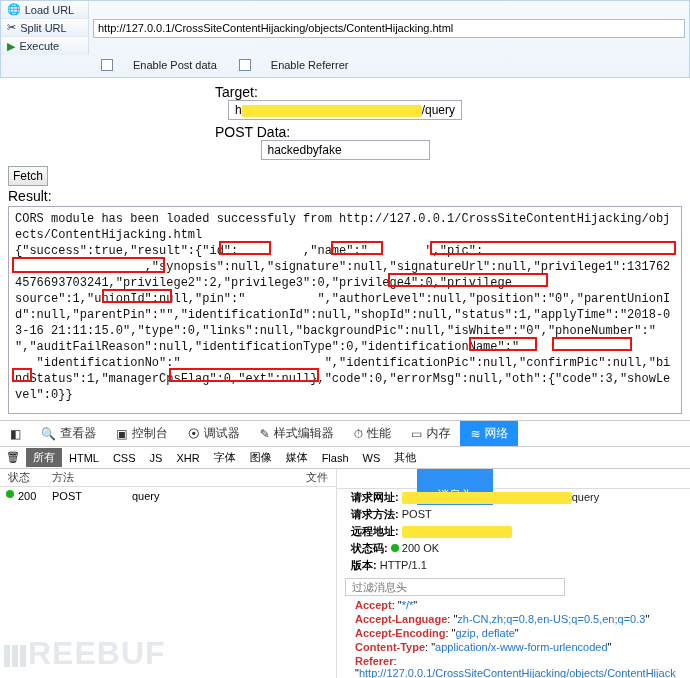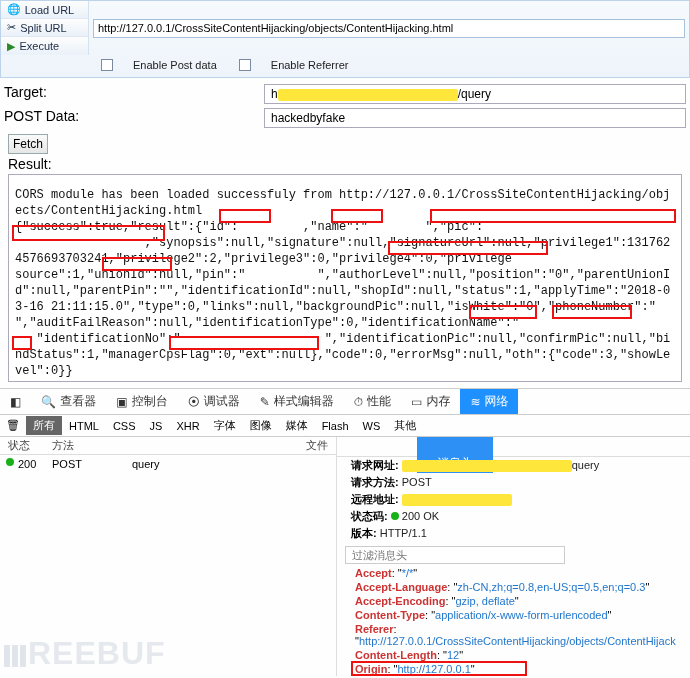--- a/index.html
+++ b/index.html
@@ -30,37 +30,37 @@
   .urlinput {
     flex:1; margin:2px 4px;
     border:1px solid #a7c0db; background:#fff;
     height:19px; padding:2px 4px; font-size:11px;
   }
   .opts { padding:4px 0 6px 100px; display:flex; gap:22px; }
   .ck { display:flex; align-items:center; gap:20px; font-size:11px; color:#222; }
   .ckbox { width:12px; height:12px; border:1px solid #7a8aa0; background:#fff; }
   
   .midgrid { padding:6px 4px 2px 4px; }
-  .fr { display:flex; align-items:flex-start; margin-bottom:4px; }
+  .fr { display:flex; align-items:center; margin-bottom:4px;flex-direction:column; }
   .lbl { width:260px; font-size:14px; color:#000; }
   .tinput {
     flex:1; border:1px solid #aab; height:20px;
     padding:2px 6px; font-size:12px;
     position:relative; background:#fff;
   }
   .fetch {
     border:1px solid #9aa; background:linear-gradient(#fafafa,#e6e6e6);
     padding:2px 4px; font-size:12px; cursor:pointer;
     margin:2px 4px;
   }
   .resultlbl { font-size:14px; padding:0 4px 2px; }
   .resultbox {
     margin:0 4px; height:208px;
     border:1px solid #aab; background:#fff;
-    padding:12px 6px;
+    padding:4px 6px;
     font-family: "Courier New", monospace;
     font-size:12px; line-height:16px;
     color:#111; white-space:pre-wrap; word-break:break-all;
     position:relative; overflow:hidden;
   }
   .red { position:absolute; border:2px solid #e11; pointer-events:none; }
   
   .devtools { border-top:1px solid #ccc; margin-top:4px; }
   .tabs {
     display:flex; align-items:center; height:26px;

